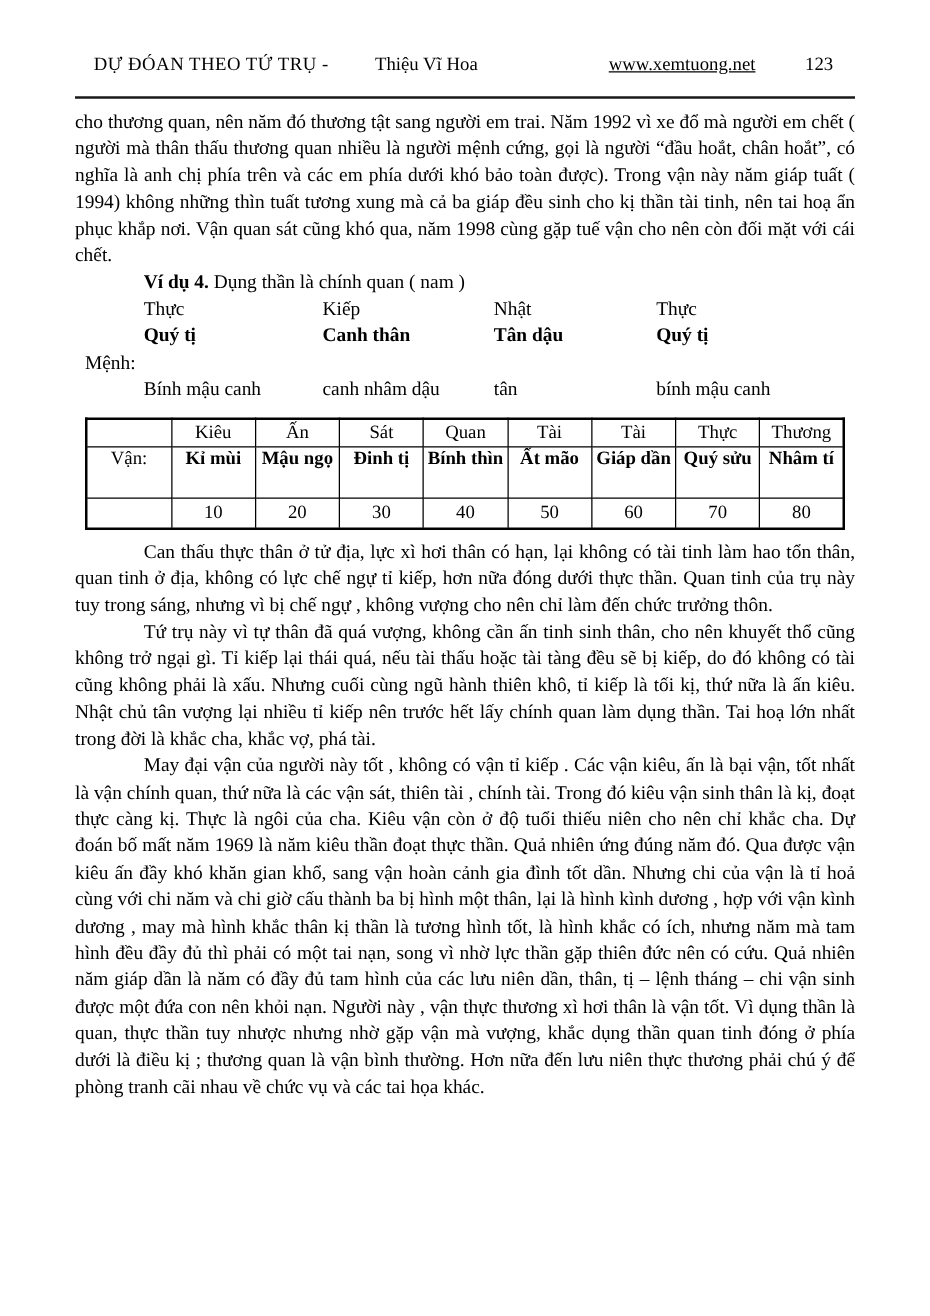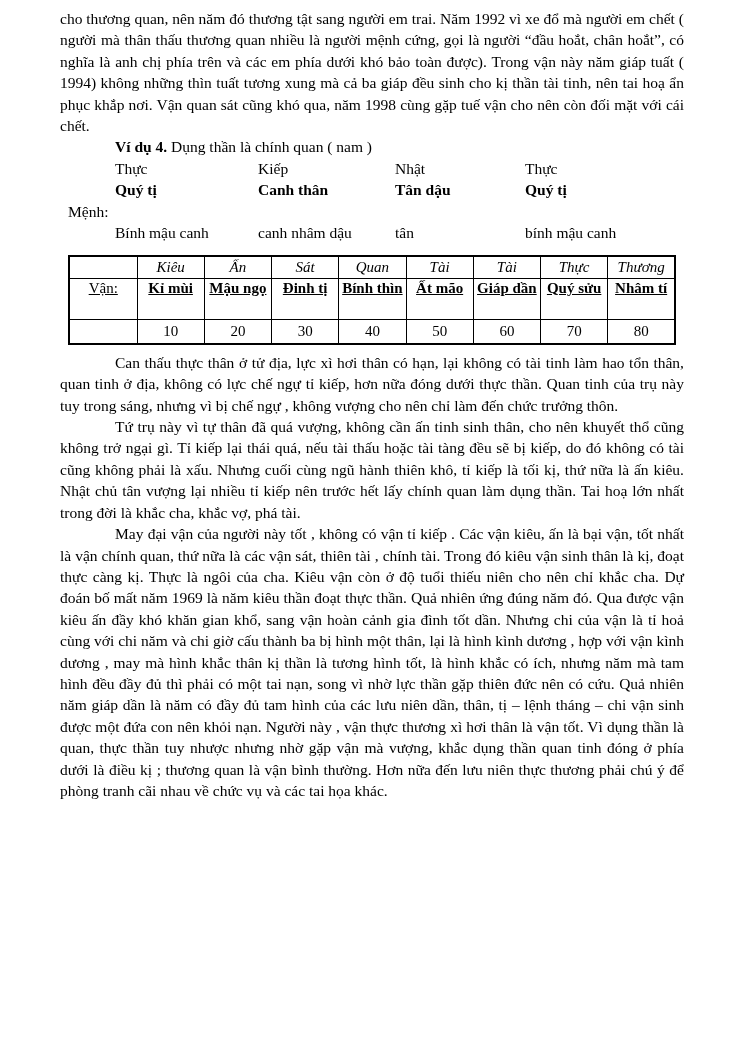--- a/index.html
+++ b/index.html
@@ -30,30 +30,36 @@
   .menh{margin-left:8px;line-height:21.5px;}
   
   table.van{
     border-collapse:collapse;table-layout:fixed;width:608px;
     margin:11px 0 7px 8px;border:2px solid #000;
   }
   table.van td{
     border:1px solid #000;text-align:center;padding:0 2px;
     font-size:15px;line-height:19px;overflow:hidden;
   }
-  tr.t-head td{height:21px;font-style:italic;}
-  tr.t-names td{height:40px;vertical-align:top;font-weight:bold;text-decoration:underline;}
+  tr.t-head td{height:21px;}
+  tr.t-names td{height:40px;vertical-align:top;font-weight:bold;}
   tr.t-names td.van-label{font-weight:normal;}
   tr.t-ages td{height:23px;}
 </style>
 </head>
 <body>
 
 <div class="page">
 
+  <div class="header">
+    <span class="h-title">DỰ ĐÓAN THEO TỨ TRỤ -</span>
+    <span class="h-author">Thiệu Vĩ  Hoa</span>
+    <span class="h-site">www.xemtuong.net</span>
+    <span class="h-page">123</span>
+  </div>
 
   <div class="content">
 
     <p>cho thương quan, nên năm đó thương tật sang người em trai. Năm 1992 vì xe đổ mà người em chết ( người mà thân thấu thương quan nhiều là người mệnh cứng, gọi là người “đầu hoắt, chân hoắt”, có nghĩa là anh chị phía trên và các em phía dưới khó bảo toàn được). Trong vận này năm giáp tuất ( 1994) không những thìn tuất tương xung mà cả ba giáp đều sinh cho  kị thần tài tinh, nên tai hoạ ẩn phục khắp nơi. Vận quan sát cũng khó qua, năm 1998 cùng gặp tuế vận cho nên còn đối mặt với cái chết.</p>
 
 
     <p class="indent"><span class="lead-bold">Ví dụ 4.</span><span> Dụng thần là chính quan ( nam )</span></p>
 
     <div class="prow">
       <span>Thực</span>

